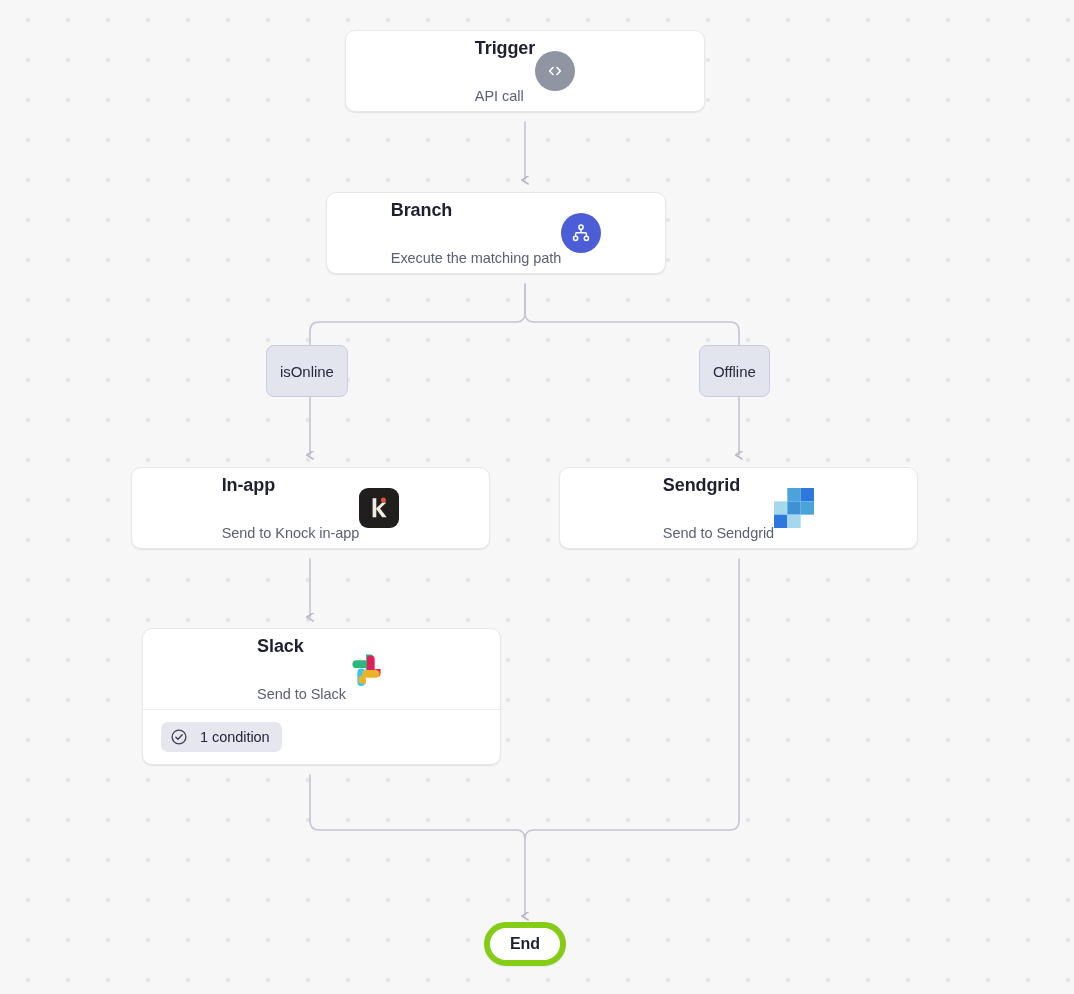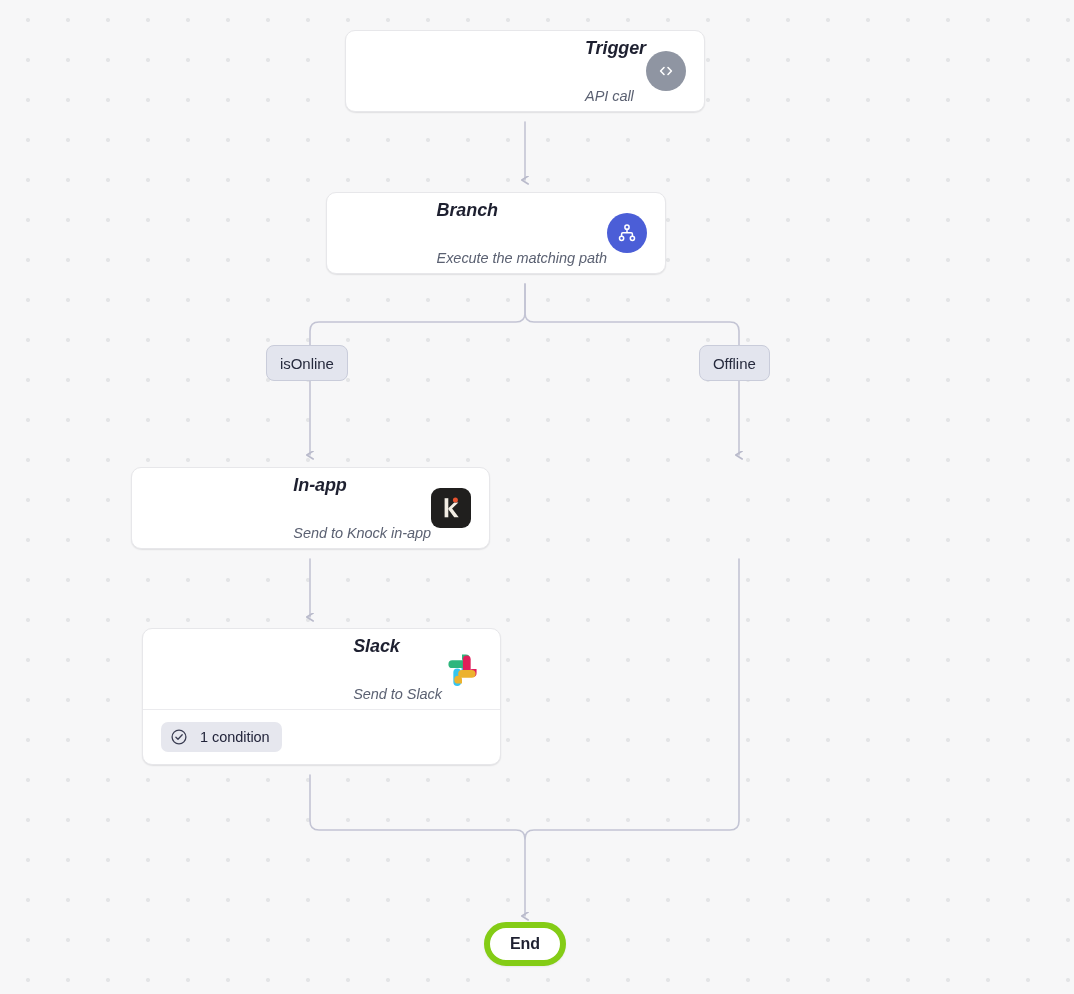--- a/index.html
+++ b/index.html
@@ -39,24 +39,23 @@
     position: absolute;
     background: #ffffff;
     border: 1px solid #e7e7ea;
     border-radius: 10px;
     box-shadow: 0 1px 2px rgba(16, 18, 35, 0.06), 0 1px 1px rgba(16, 18, 35, 0.04);
   }
 
   .node-main {
     display: flex;
     align-items: center;
-    justify-content: flex-end;
+    justify-content: center;
     padding: 16px 18px;
     height: 80px;
-    font-style: italic;
   }
 
   .node-text { display: flex; flex-direction: column; gap: 3px; min-width: 0; }
 
   .node-title {
     font-size: 18px;
     line-height: 22px;
     font-weight: 600;
     color: #1e2030;
     letter-spacing: -0.1px;
@@ -105,21 +104,21 @@
     color: #22243a;
     letter-spacing: -0.05px;
   }
 
   
   .branch-label {
     position: absolute;
     background: #e3e5ee;
     border: 1px solid #c9ccda;
     border-radius: 8px;
-    height: 36px;
+    height: 52px;
     padding: 0 13px;
     display: flex;
     align-items: center;
     justify-content: center;
     font-size: 15px;
     color: #262a3d;
     letter-spacing: -0.05px;
     white-space: nowrap;
   }
 
@@ -235,20 +234,40 @@
           <svg width="26" height="26" viewBox="0 0 26 26" fill="none">
             <path d="M6.6 3.2 L10.3 3.2 L10.3 22.3 L6.6 22.3 Z" fill="#f2ede4"></path>
             <path d="M10.3 13.3 L16.2 7.6 L20.4 7.6 L14.1 13.6 L20.7 22.3 L16.2 22.3 L10.3 14.2 Z" fill="#f2ede4"></path>
             <circle cx="17.4" cy="5.1" r="2.5" fill="#e8522f"></circle>
           </svg>
         </div>
       </div>
     </div>
   </div>
 
+  <div class="node" style="left:559px; top:467px; width:359px;">
+    <div class="node-main">
+      <div class="node-text">
+        <div class="node-title">Sendgrid</div>
+        <div class="node-sub">Send to Sendgrid</div>
+      </div>
+      <div class="node-icon">
+        <svg class="logo-sendgrid" viewBox="0 0 42 42">
+
+          <rect x="14" y="0" width="14" height="14" fill="#4aa3db"></rect>
+          <rect x="28" y="0" width="14" height="14" fill="#2e77df"></rect>
+          <rect x="0" y="14" width="14" height="14" fill="#a3d9ef"></rect>
+          <rect x="14" y="14" width="14" height="14" fill="#3e92d4"></rect>
+          <rect x="28" y="14" width="14" height="14" fill="#4aa3db"></rect>
+          <rect x="0" y="28" width="14" height="14" fill="#2e77df"></rect>
+          <rect x="14" y="28" width="14" height="14" fill="#a3d9ef"></rect>
+        </svg>
+      </div>
+    </div>
+  </div>
 
   <div class="node" style="left:142px; top:628px; width:359px;">
     <div class="node-main">
       <div class="node-text">
         <div class="node-title">Slack</div>
         <div class="node-sub">Send to Slack</div>
       </div>
       <div class="node-icon">
         <svg class="logo-slack" viewBox="0 0 54 54">
           <g>

